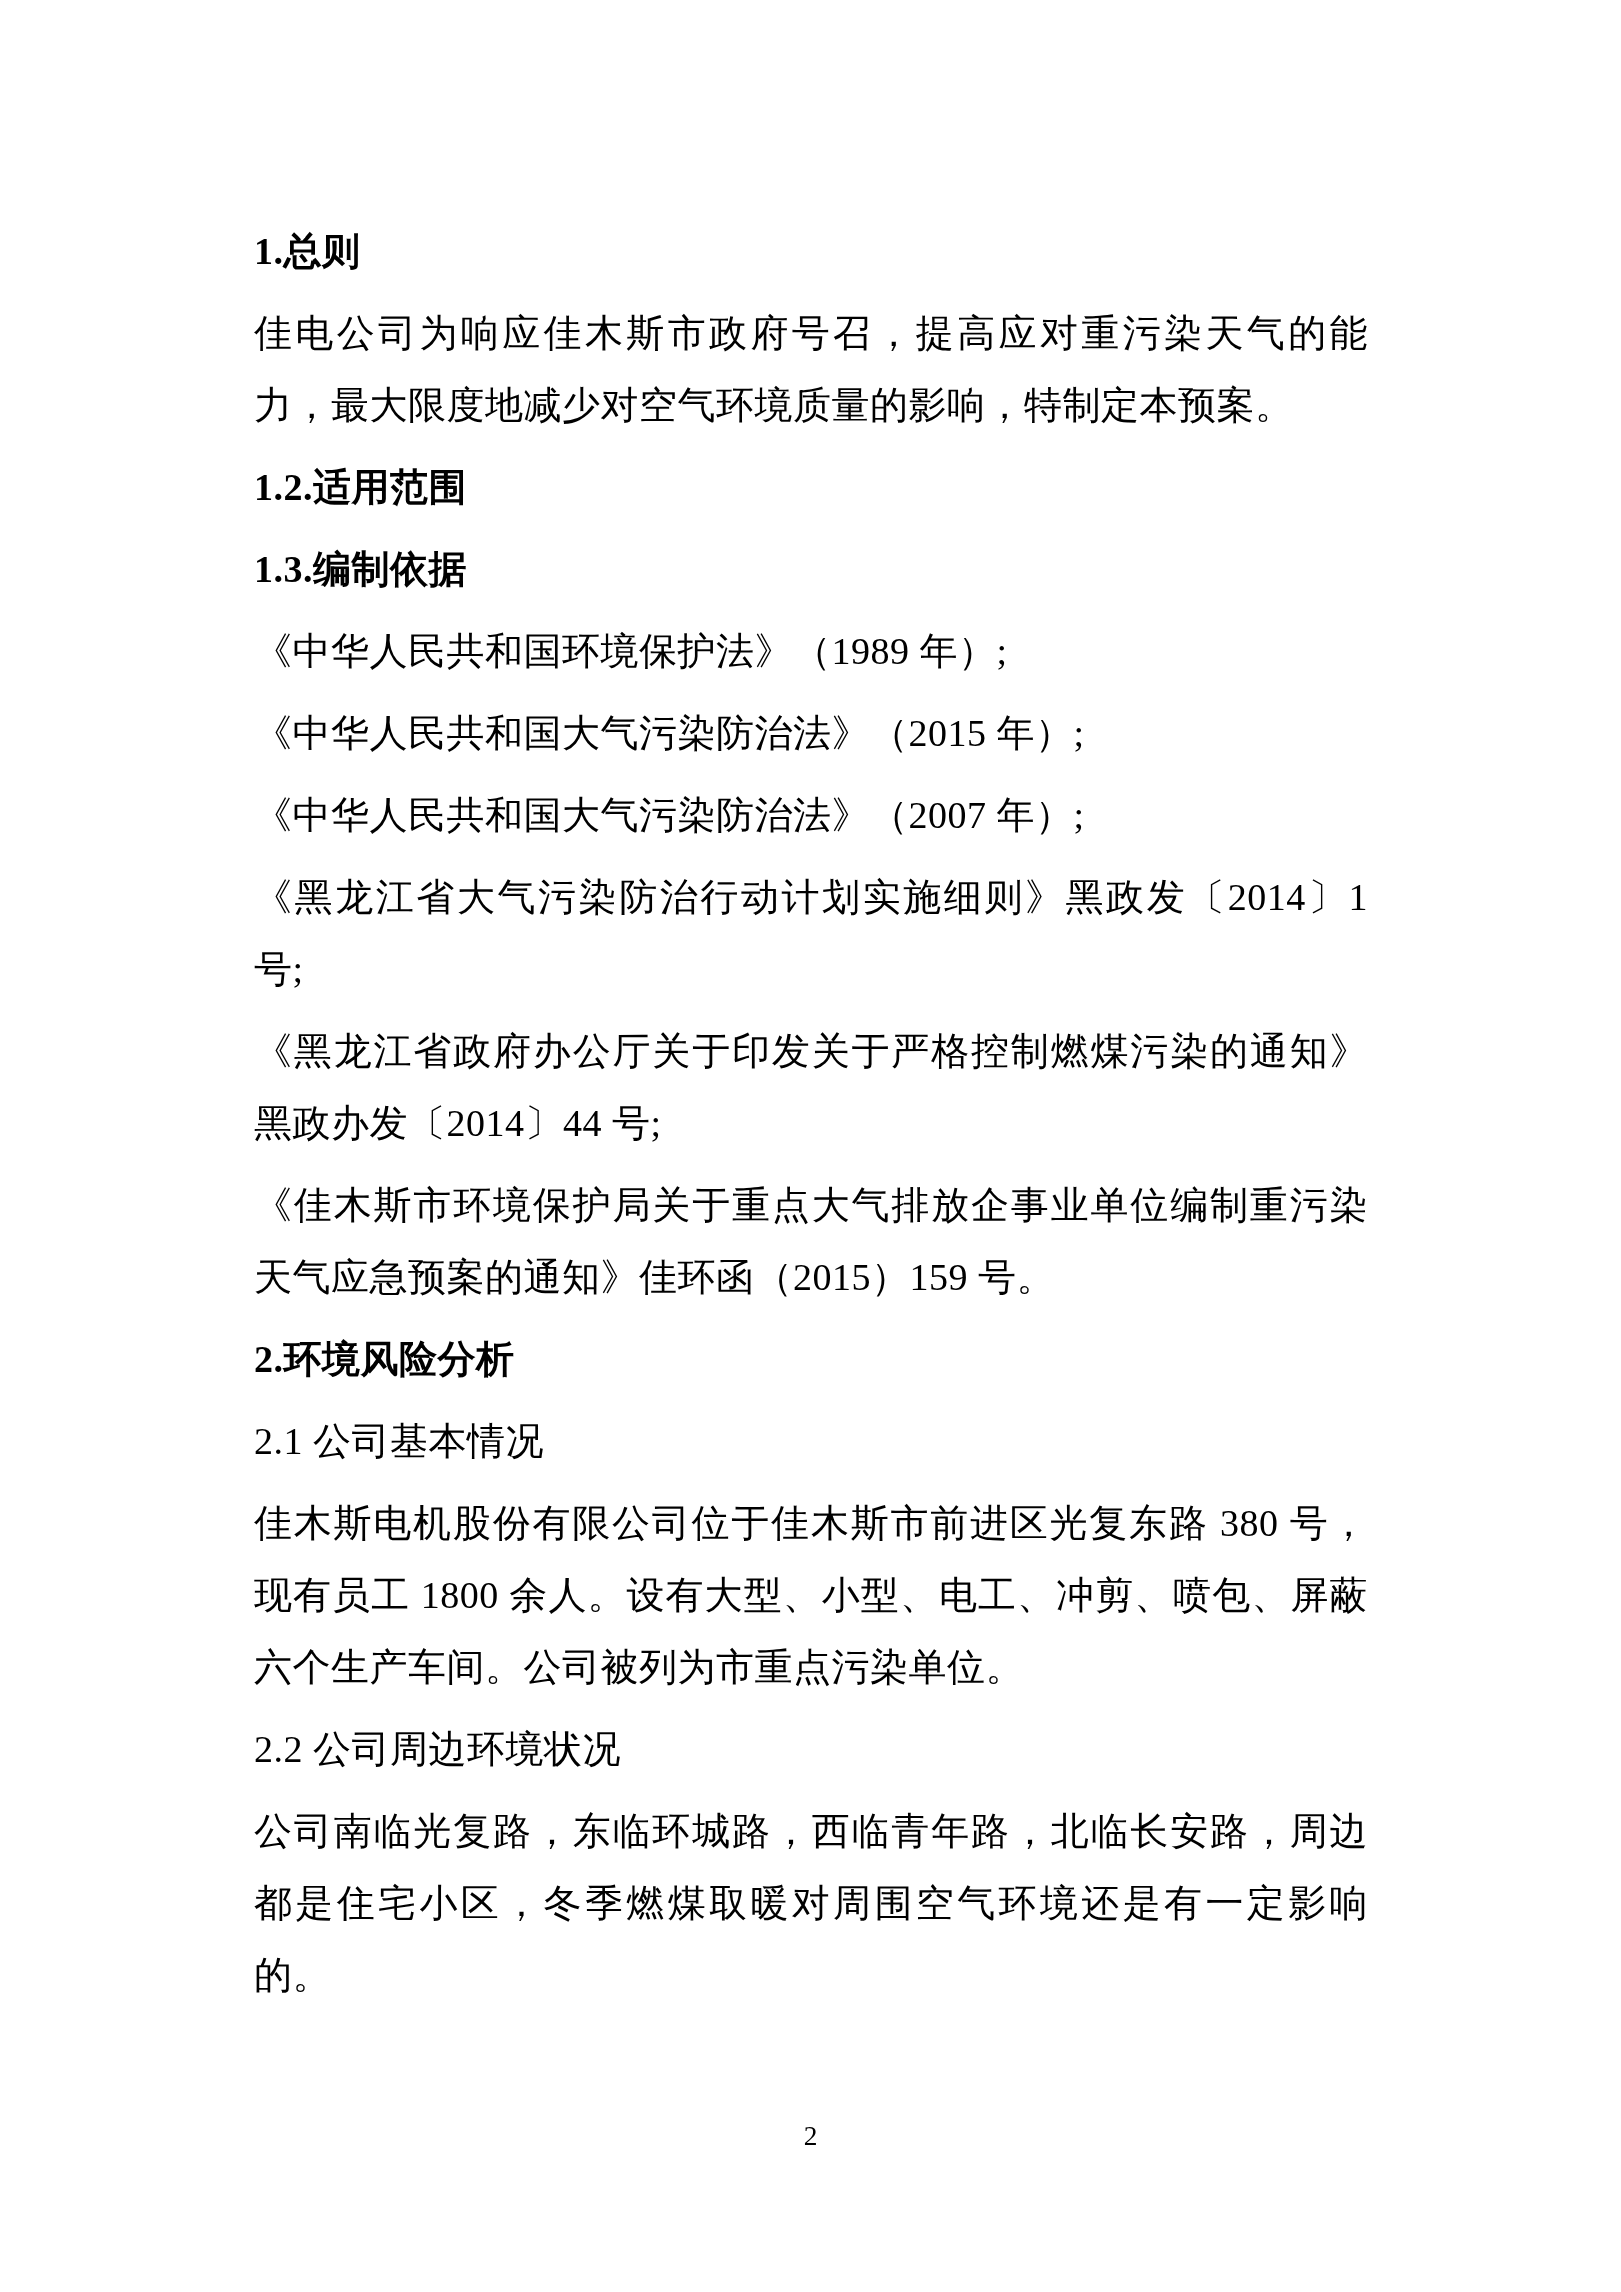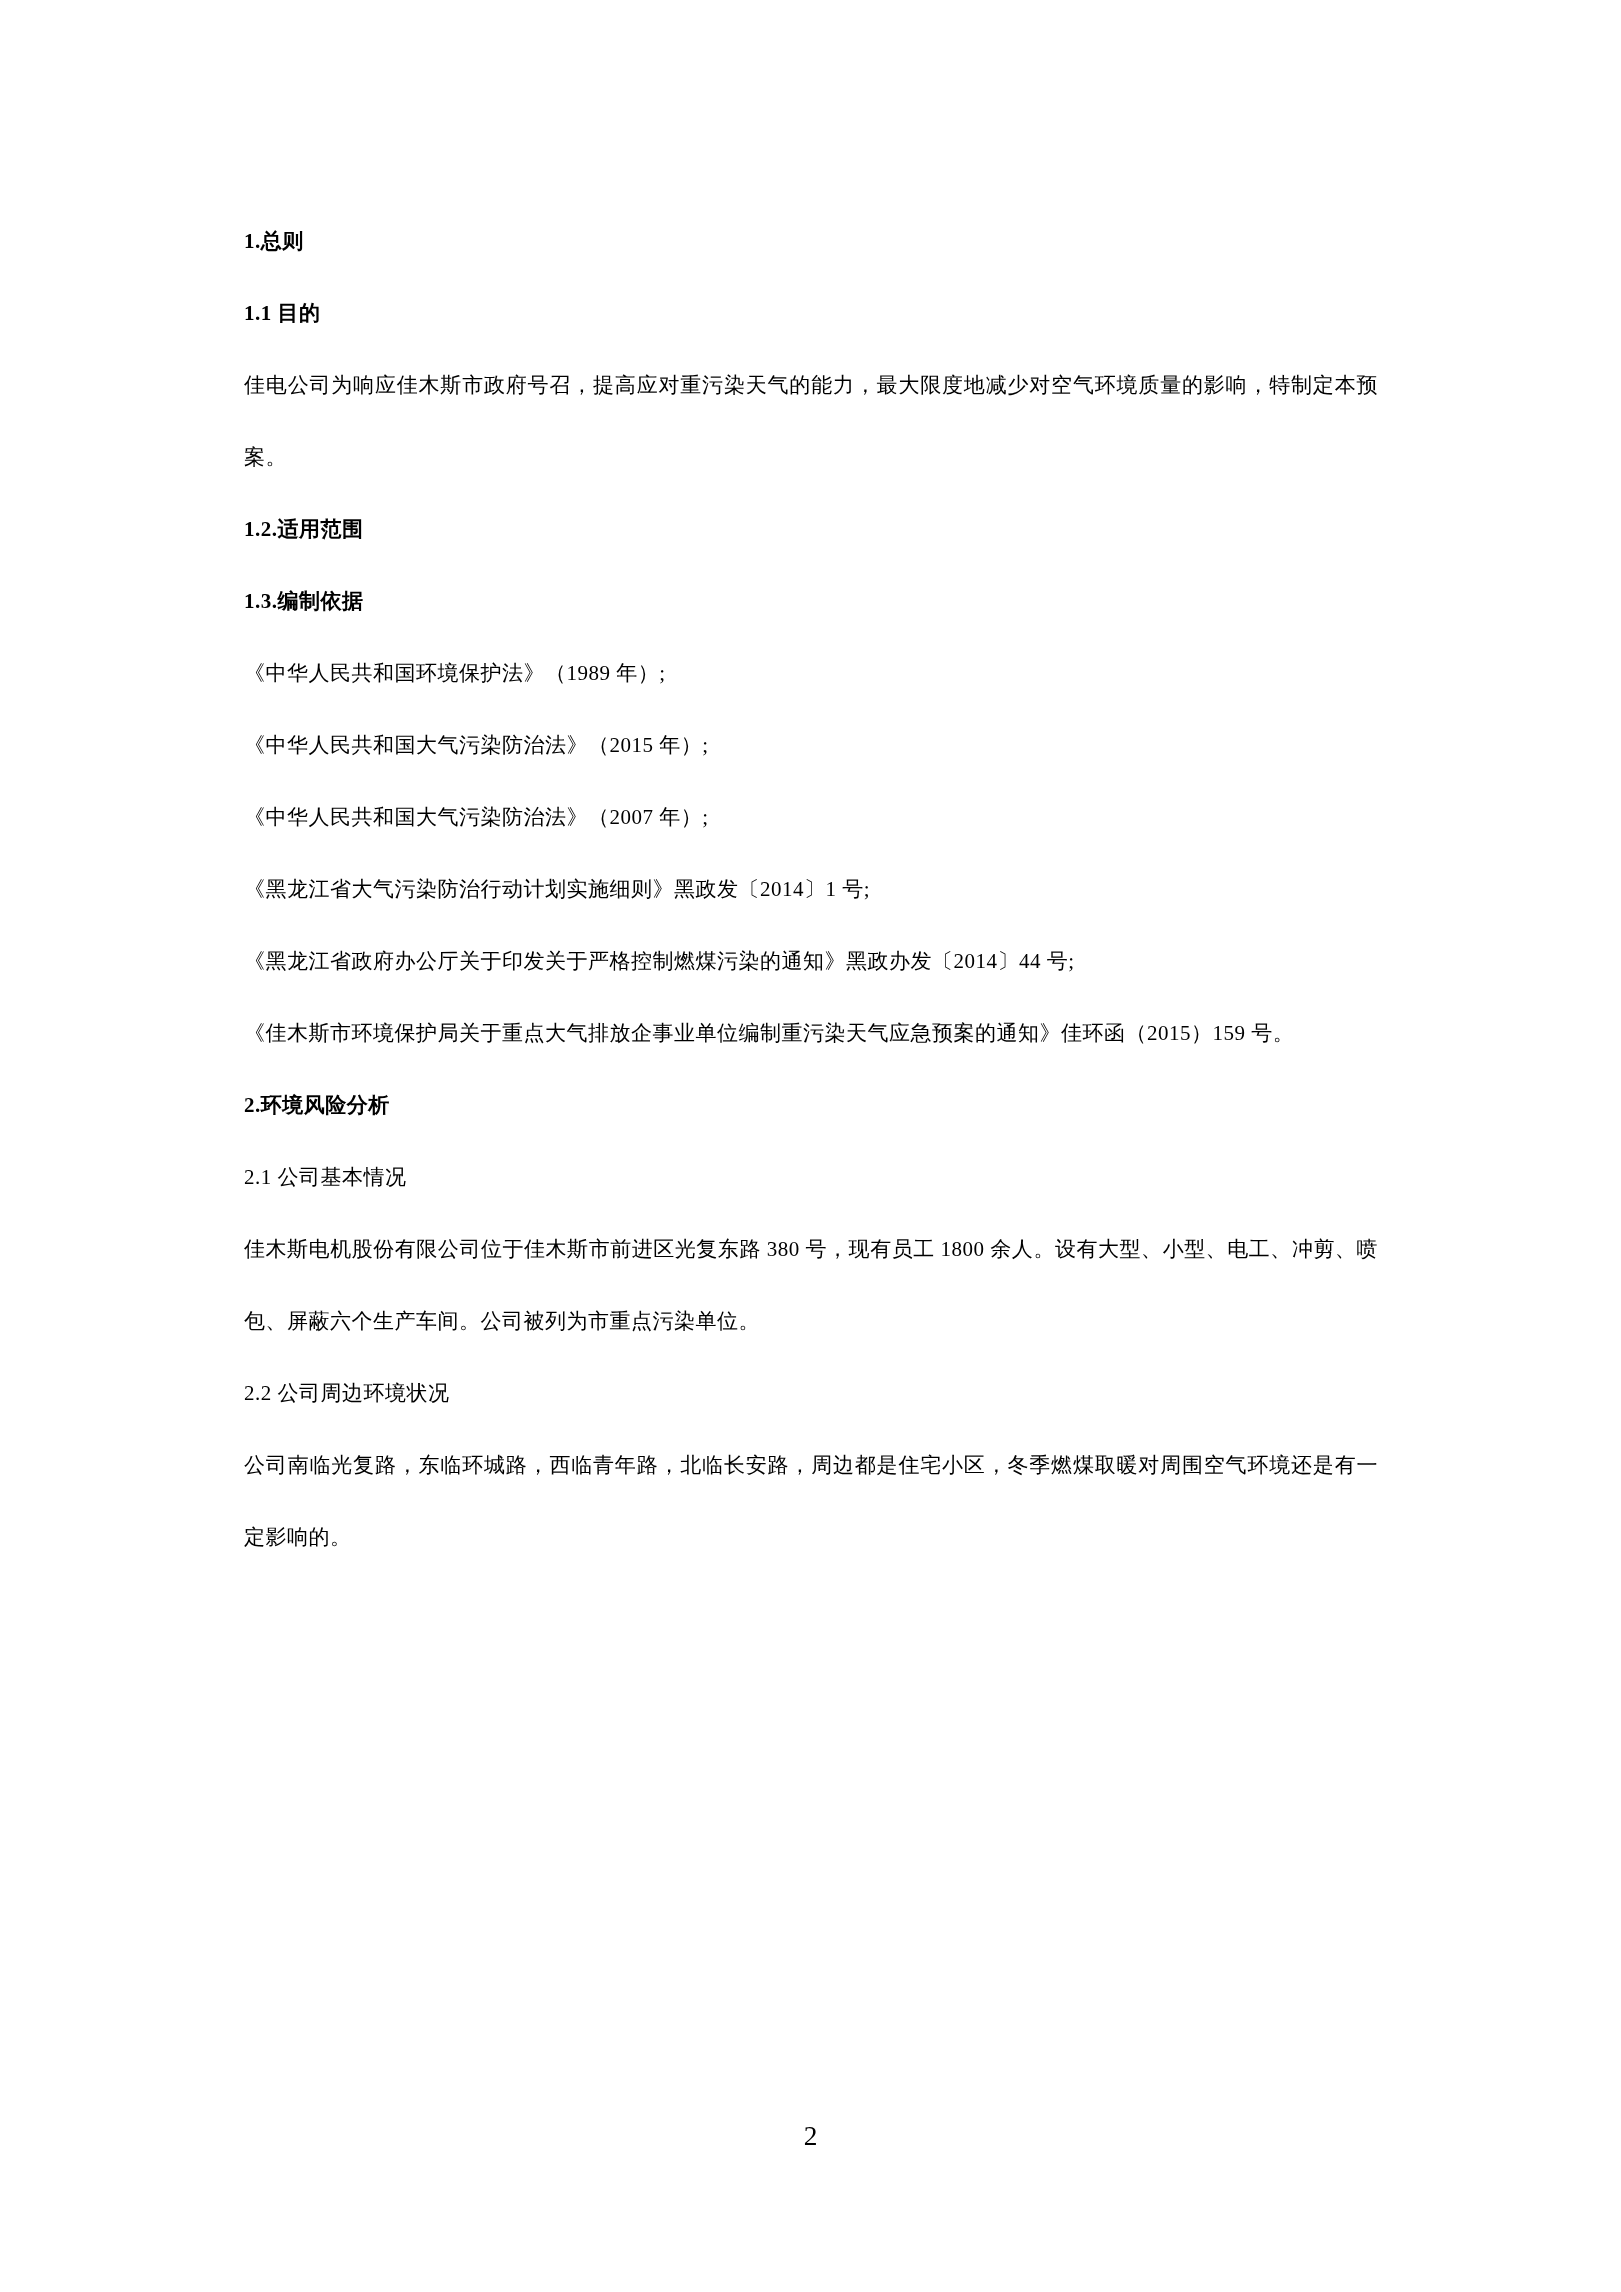--- a/index.html
+++ b/index.html
@@ -16,23 +16,23 @@
     font-family: "Liberation Serif", "DejaVu Serif", serif;
     overflow: hidden;
   }
   .content {
     position: absolute;
     left: 244px;
     top: 205px;
     width: 1134px;
   }
   .line {
-    margin: 0;
+    margin: 10px;
     padding: 0;
-    font-size: 21px;
+    font-size: 38px;
     line-height: 72px;
     text-align: justify;
     text-justify: inter-ideograph;
     letter-spacing: 0.5px;
   }
   .h-bold {
     font-weight: bold;
   }
   .h-plain {
     font-weight: normal;
@@ -54,21 +54,20 @@
     color: #000000;
   }
 </style>
 </head>
 <body>
 
 <div class="page">
   <div class="content">
 
     <p class="line h-bold">1.总则</p>
-    <p class="line h-bold">1.1 目的</p>
     <p class="line">佳电公司为响应佳木斯市政府号召，提高应对重污染天气的能力，最大限度地减少对空气环境质量的影响，特制定本预案。</p>
     <p class="line h-bold">1.2.适用范围</p>
     <p class="line h-bold">1.3.编制依据</p>
 
     <p class="line"><span class="ref-title">《中华人民共和国环境保护法》</span><span class="ref-suffix">（1989 年）;</span></p>
     <p class="line"><span class="ref-title">《中华人民共和国大气污染防治法》</span><span class="ref-suffix">（2015 年）;</span></p>
     <p class="line"><span class="ref-title">《中华人民共和国大气污染防治法》</span><span class="ref-suffix">（2007 年）;</span></p>
     <p class="line"><span class="ref-title">《黑龙江省大气污染防治行动计划实施细则》</span><span class="ref-suffix">黑政发〔2014〕1 号;</span></p>
     <p class="line"><span class="ref-title">《黑龙江省政府办公厅关于印发关于严格控制燃煤污染的通知》</span><span class="ref-suffix">黑政办发〔2014〕44 号;</span></p>
     <p class="line"><span class="ref-title">《佳木斯市环境保护局关于重点大气排放企事业单位编制重污染天气应急预案的通知》</span><span class="ref-suffix">佳环函（2015）159 号。</span></p>

